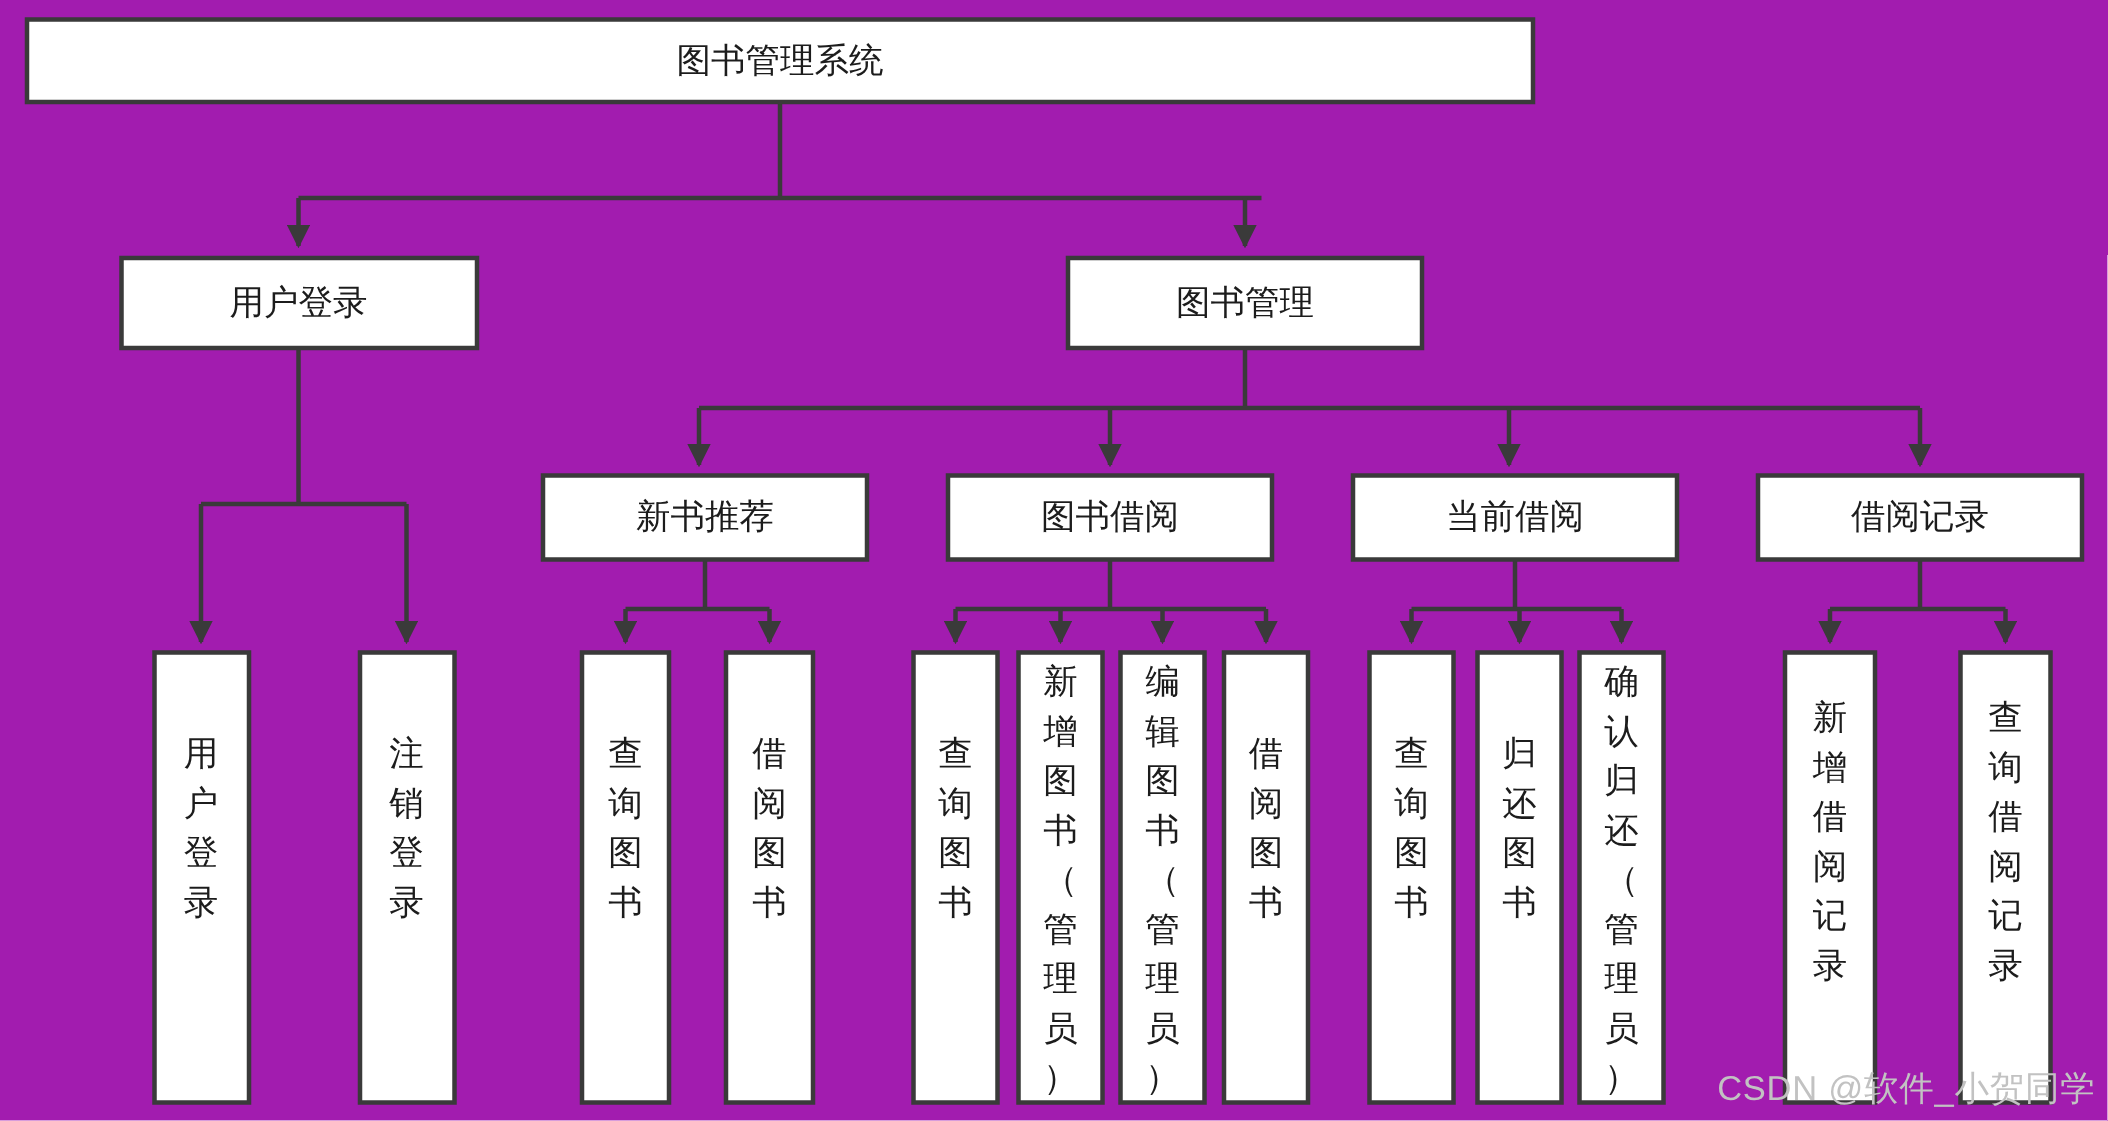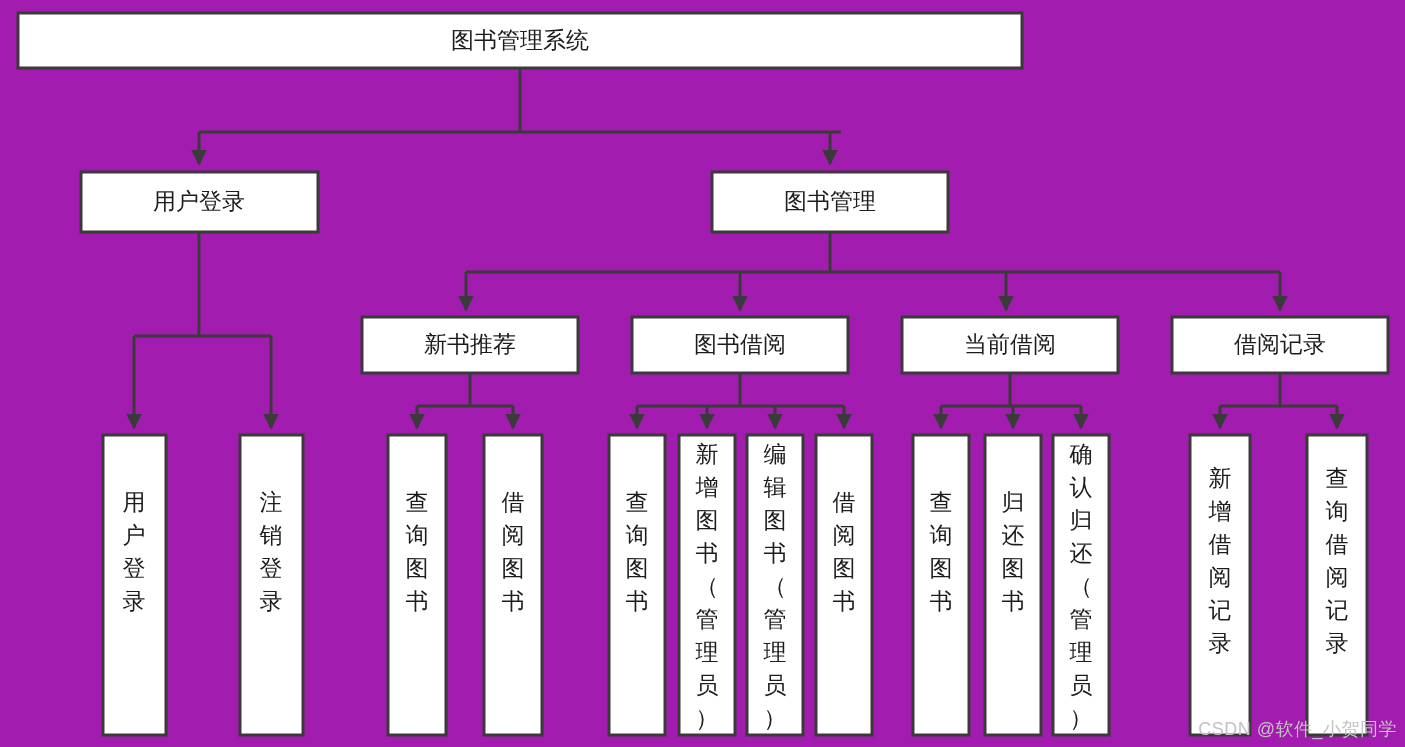--- a/index.html
+++ b/index.html
@@ -50,21 +50,21 @@
   }
   .arrow-head {
     fill: #3a3a3a;
     stroke: none;
   }
   .watermark {
     position: absolute;
     right: 8px;
     bottom: 6px;
     font-family: "Liberation Sans", "DejaVu Sans", sans-serif;
-    font-size: 18px;
+    font-size: 23px;
     color: #c2c2c2;
     white-space: nowrap;
     letter-spacing: 0.5px;
     pointer-events: none;
   }
 </style>
 </head>
 <body>
 
 <div id="stage">

